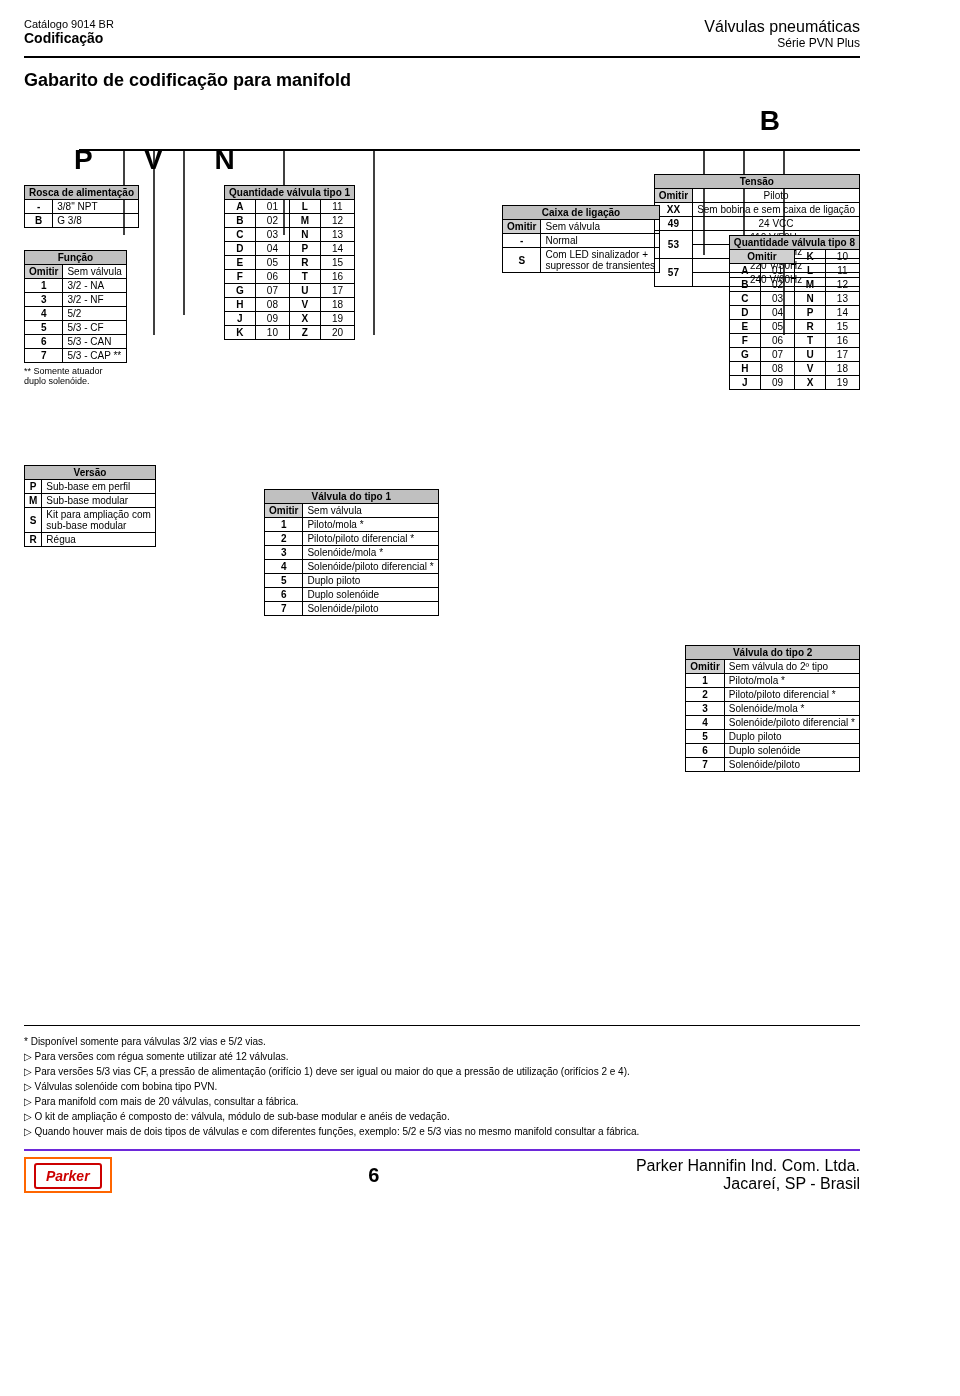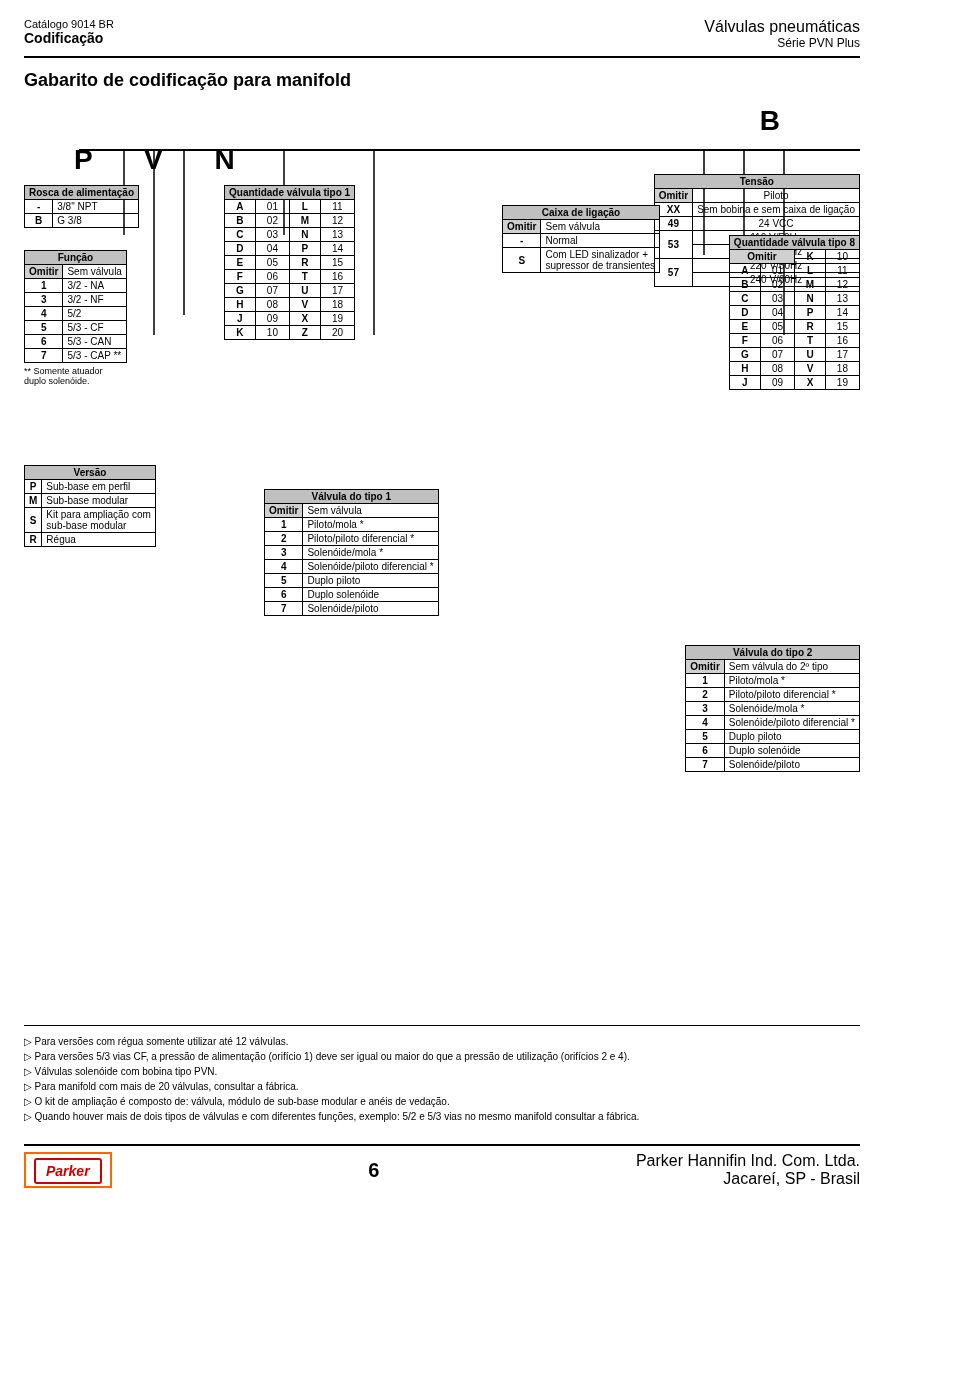--- a/index.html
+++ b/index.html
@@ -66,22 +66,22 @@
       line-height: 1.5;
       border-top: 1px solid #000;
       padding-top: 8px;
     }
 
     
     .footer {
       display: flex;
       justify-content: space-between;
       align-items: center;
-      border-top: 2px solid #000000;
-      margin-top: 20px;
+      border-top: 2px solid #6d28d9;
+      margin-top: 10px;
       padding-top: 6px;
     }
     .footer-logo {
       font-size: 22px;
       font-weight: bold;
       color: #f60;
       border: 2px solid #f60;
       padding: 2px 8px;
       font-style: italic;
     }
@@ -520,20 +520,21 @@
               <td class="bold center">7</td>
               <td>Solenóide/piloto</td>
             </tr>
       </tbody>
         </table>
     </div>
 
   </div>
 
   <div class="bottom-notes">
+    <div>* Disponível somente para válvulas 3/2 vias e 5/2 vias.</div>
     <div>▷ Para versões com régua somente utilizar até 12 válvulas.</div>
     <div>▷ Para versões 5/3 vias CF, a pressão de alimentação (orifício 1) deve ser igual ou maior do que a pressão de utilização (orifícios 2 e 4).</div>
     <div>▷ Válvulas solenóide com bobina tipo PVN.</div>
     <div>▷ Para manifold com mais de 20 válvulas, consultar a fábrica.</div>
     <div>▷ O kit de ampliação é composto de: válvula, módulo de sub-base modular e anéis de vedação.</div>
     <div>▷ Quando houver mais de dois tipos de válvulas e com diferentes funções, exemplo: 5/2 e 5/3 vias no mesmo manifold consultar a fábrica.</div>
   </div>
 
   <div class="footer">
     <div class="footer-logo">

